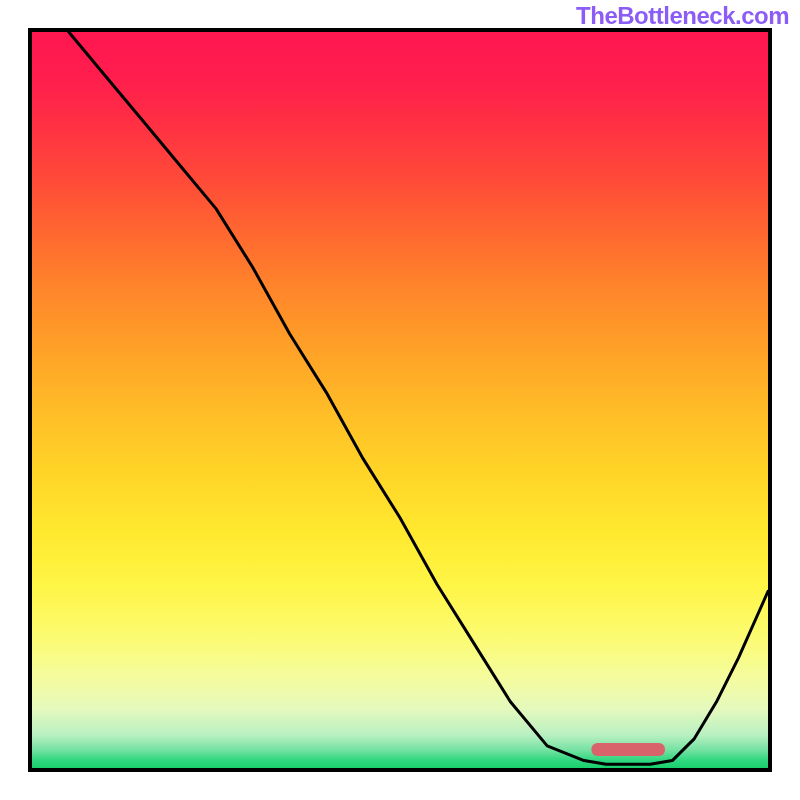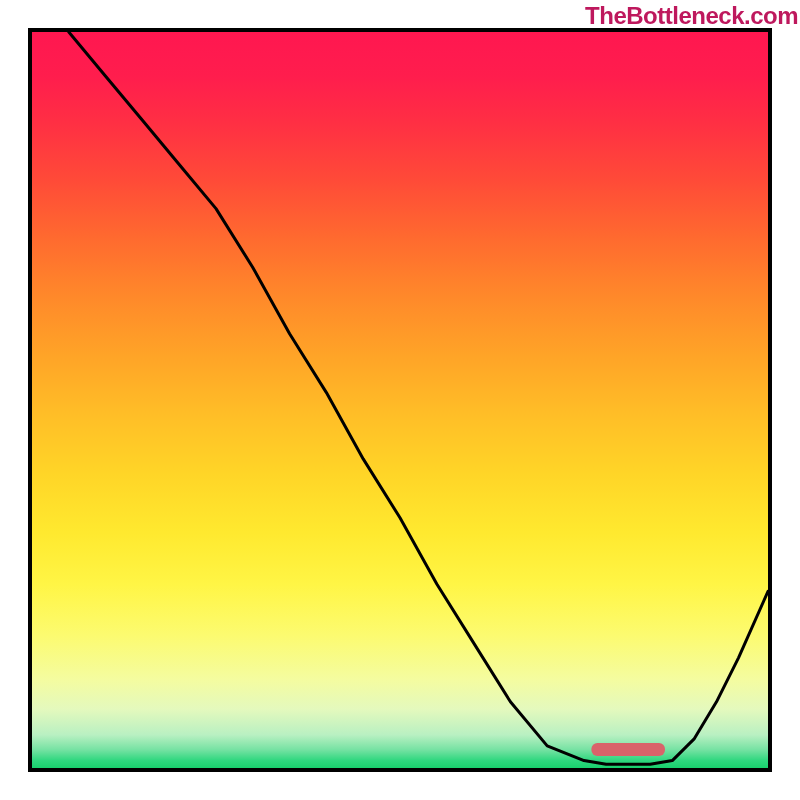--- a/index.html
+++ b/index.html
@@ -12,24 +12,24 @@
     font-family: Arial, Helvetica, sans-serif;
   }
   .outer {
     position: relative;
     width: 800px;
     height: 800px;
   }
   .watermark {
     position: absolute;
     top: 2px;
-    right: 2px;
+    right: 11px;
     font-size: 24px;
     font-weight: bold;
-    color: #be185d;
+    color: #8b5cf6;
     letter-spacing: -0.5px;
   }
   .frame {
     position: absolute;
     left: 28px;
     top: 28px;
     width: 744px;
     height: 744px;
     border: 4px solid #000;
     box-sizing: border-box;

